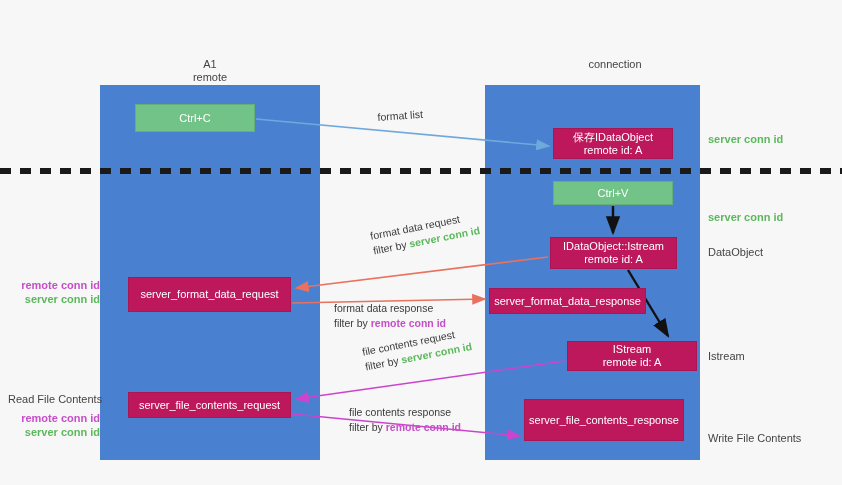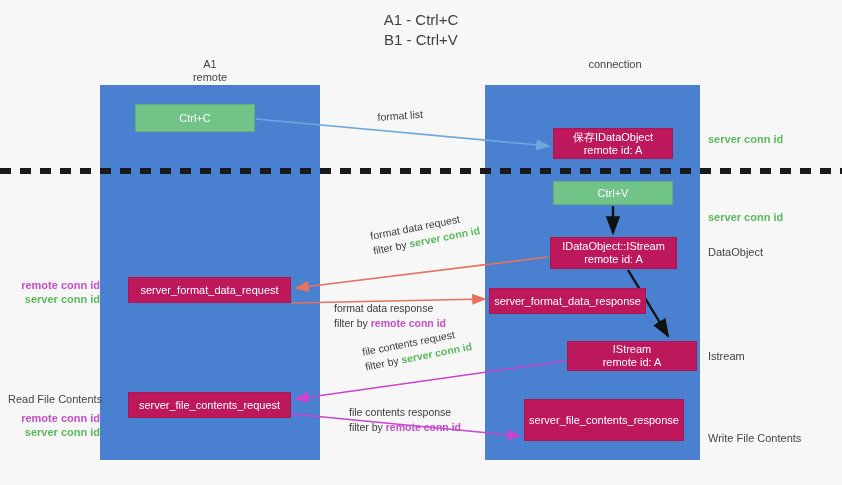--- a/index.html
+++ b/index.html
@@ -65,21 +65,21 @@
     border: 1px solid rgba(0,0,0,0.10);
   }
   .box.green { background: #72c387; }
   .box.orange { background: #be185d; }
   .box .ln { display: block; white-space: nowrap; }
 
   #box-ctrlc  { left: 135px; top: 104px; width: 120px; height: 28px; }
   #box-saveido{ left: 553px; top: 128px; width: 120px; height: 31px; }
   #box-ctrlv  { left: 553px; top: 181px; width: 120px; height: 24px; }
   #box-getdata{ left: 550px; top: 237px; width: 127px; height: 32px; }
-  #box-sfdreq { left: 128px; top: 277px; width: 163px; height: 26px; }
+  #box-sfdreq { left: 128px; top: 277px; width: 163px; height: 35px; }
   #box-sfdres { left: 489px; top: 288px; width: 157px; height: 26px; }
   #box-istream{ left: 567px; top: 341px; width: 130px; height: 30px; }
   #box-sfcreq { left: 128px; top: 392px; width: 163px; height: 26px; }
   #box-sfcres { left: 524px; top: 399px; width: 160px; height: 42px; }
 
   
   .side-label {
     font-size: 11px;
     line-height: 14px;
     color: #444;
@@ -123,22 +123,20 @@
     left: 0; top: 0;
     width: 842px; height: 485px;
     pointer-events: none;
   }
 </style>
 </head>
 <body>
 
 <div id="stage">
 
-  <div class="abs" id="title">A1 - Ctrl+C
-B1 - Ctrl+V</div>
 
   <div class="abs lane-head" id="lane-a-head">
     <span class="l1">A1</span>
     <span class="l2">remote</span>
   </div>
   <div class="abs lane-head" id="lane-b-head">
     <span class="l2">connection</span>
   </div>
 
   <div class="abs lane" id="lane-a"></div>
@@ -186,21 +184,21 @@
   <div class="abs box orange" id="box-saveido">
     <span class="ln">保存IDataObject</span>
     <span class="ln">remote id: A</span>
   </div>
 
   <div class="abs box green" id="box-ctrlv">
     <span class="ln">Ctrl+V</span>
   </div>
 
   <div class="abs box orange" id="box-getdata">
-    <span class="ln">IDataObject::IStream</span>
+    <span class="ln">IDataObject::Istream</span>
     <span class="ln">remote id: A</span>
   </div>
 
   <div class="abs box orange" id="box-sfdreq">
     <span class="ln">server_format_data_request</span>
   </div>
 
   <div class="abs box orange" id="box-sfdres">
     <span class="ln">server_format_data_response</span>
   </div>

